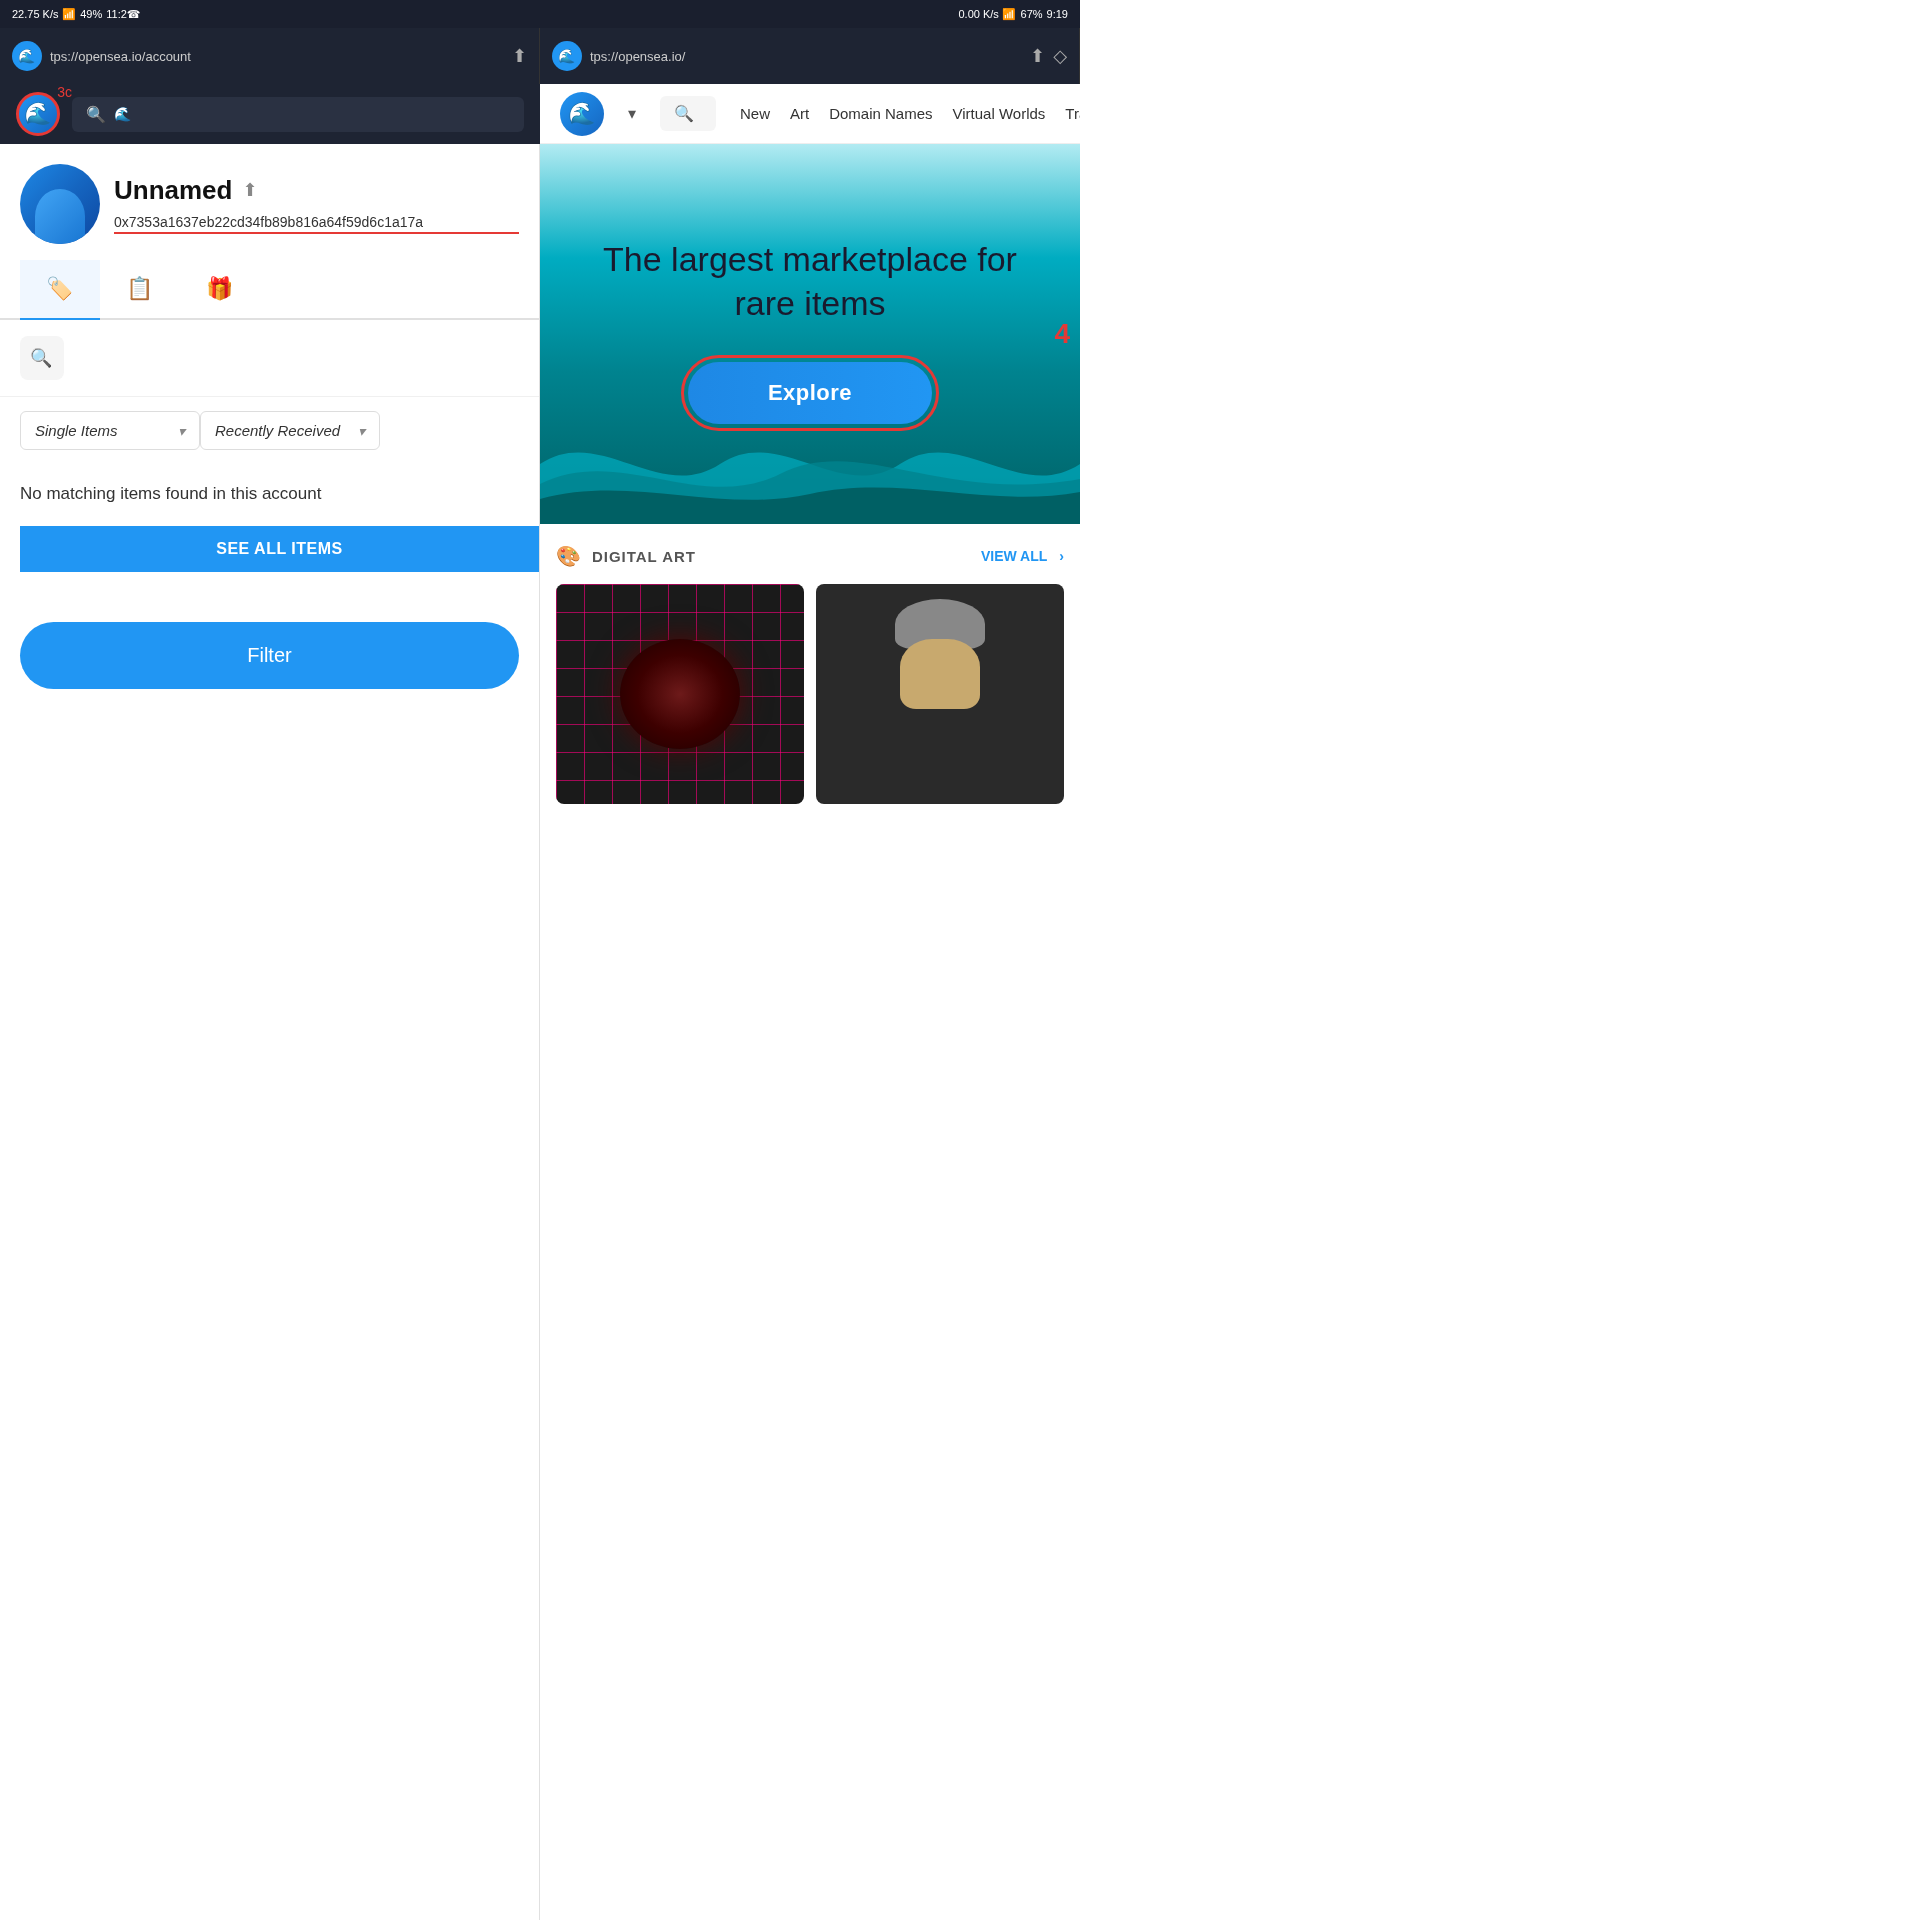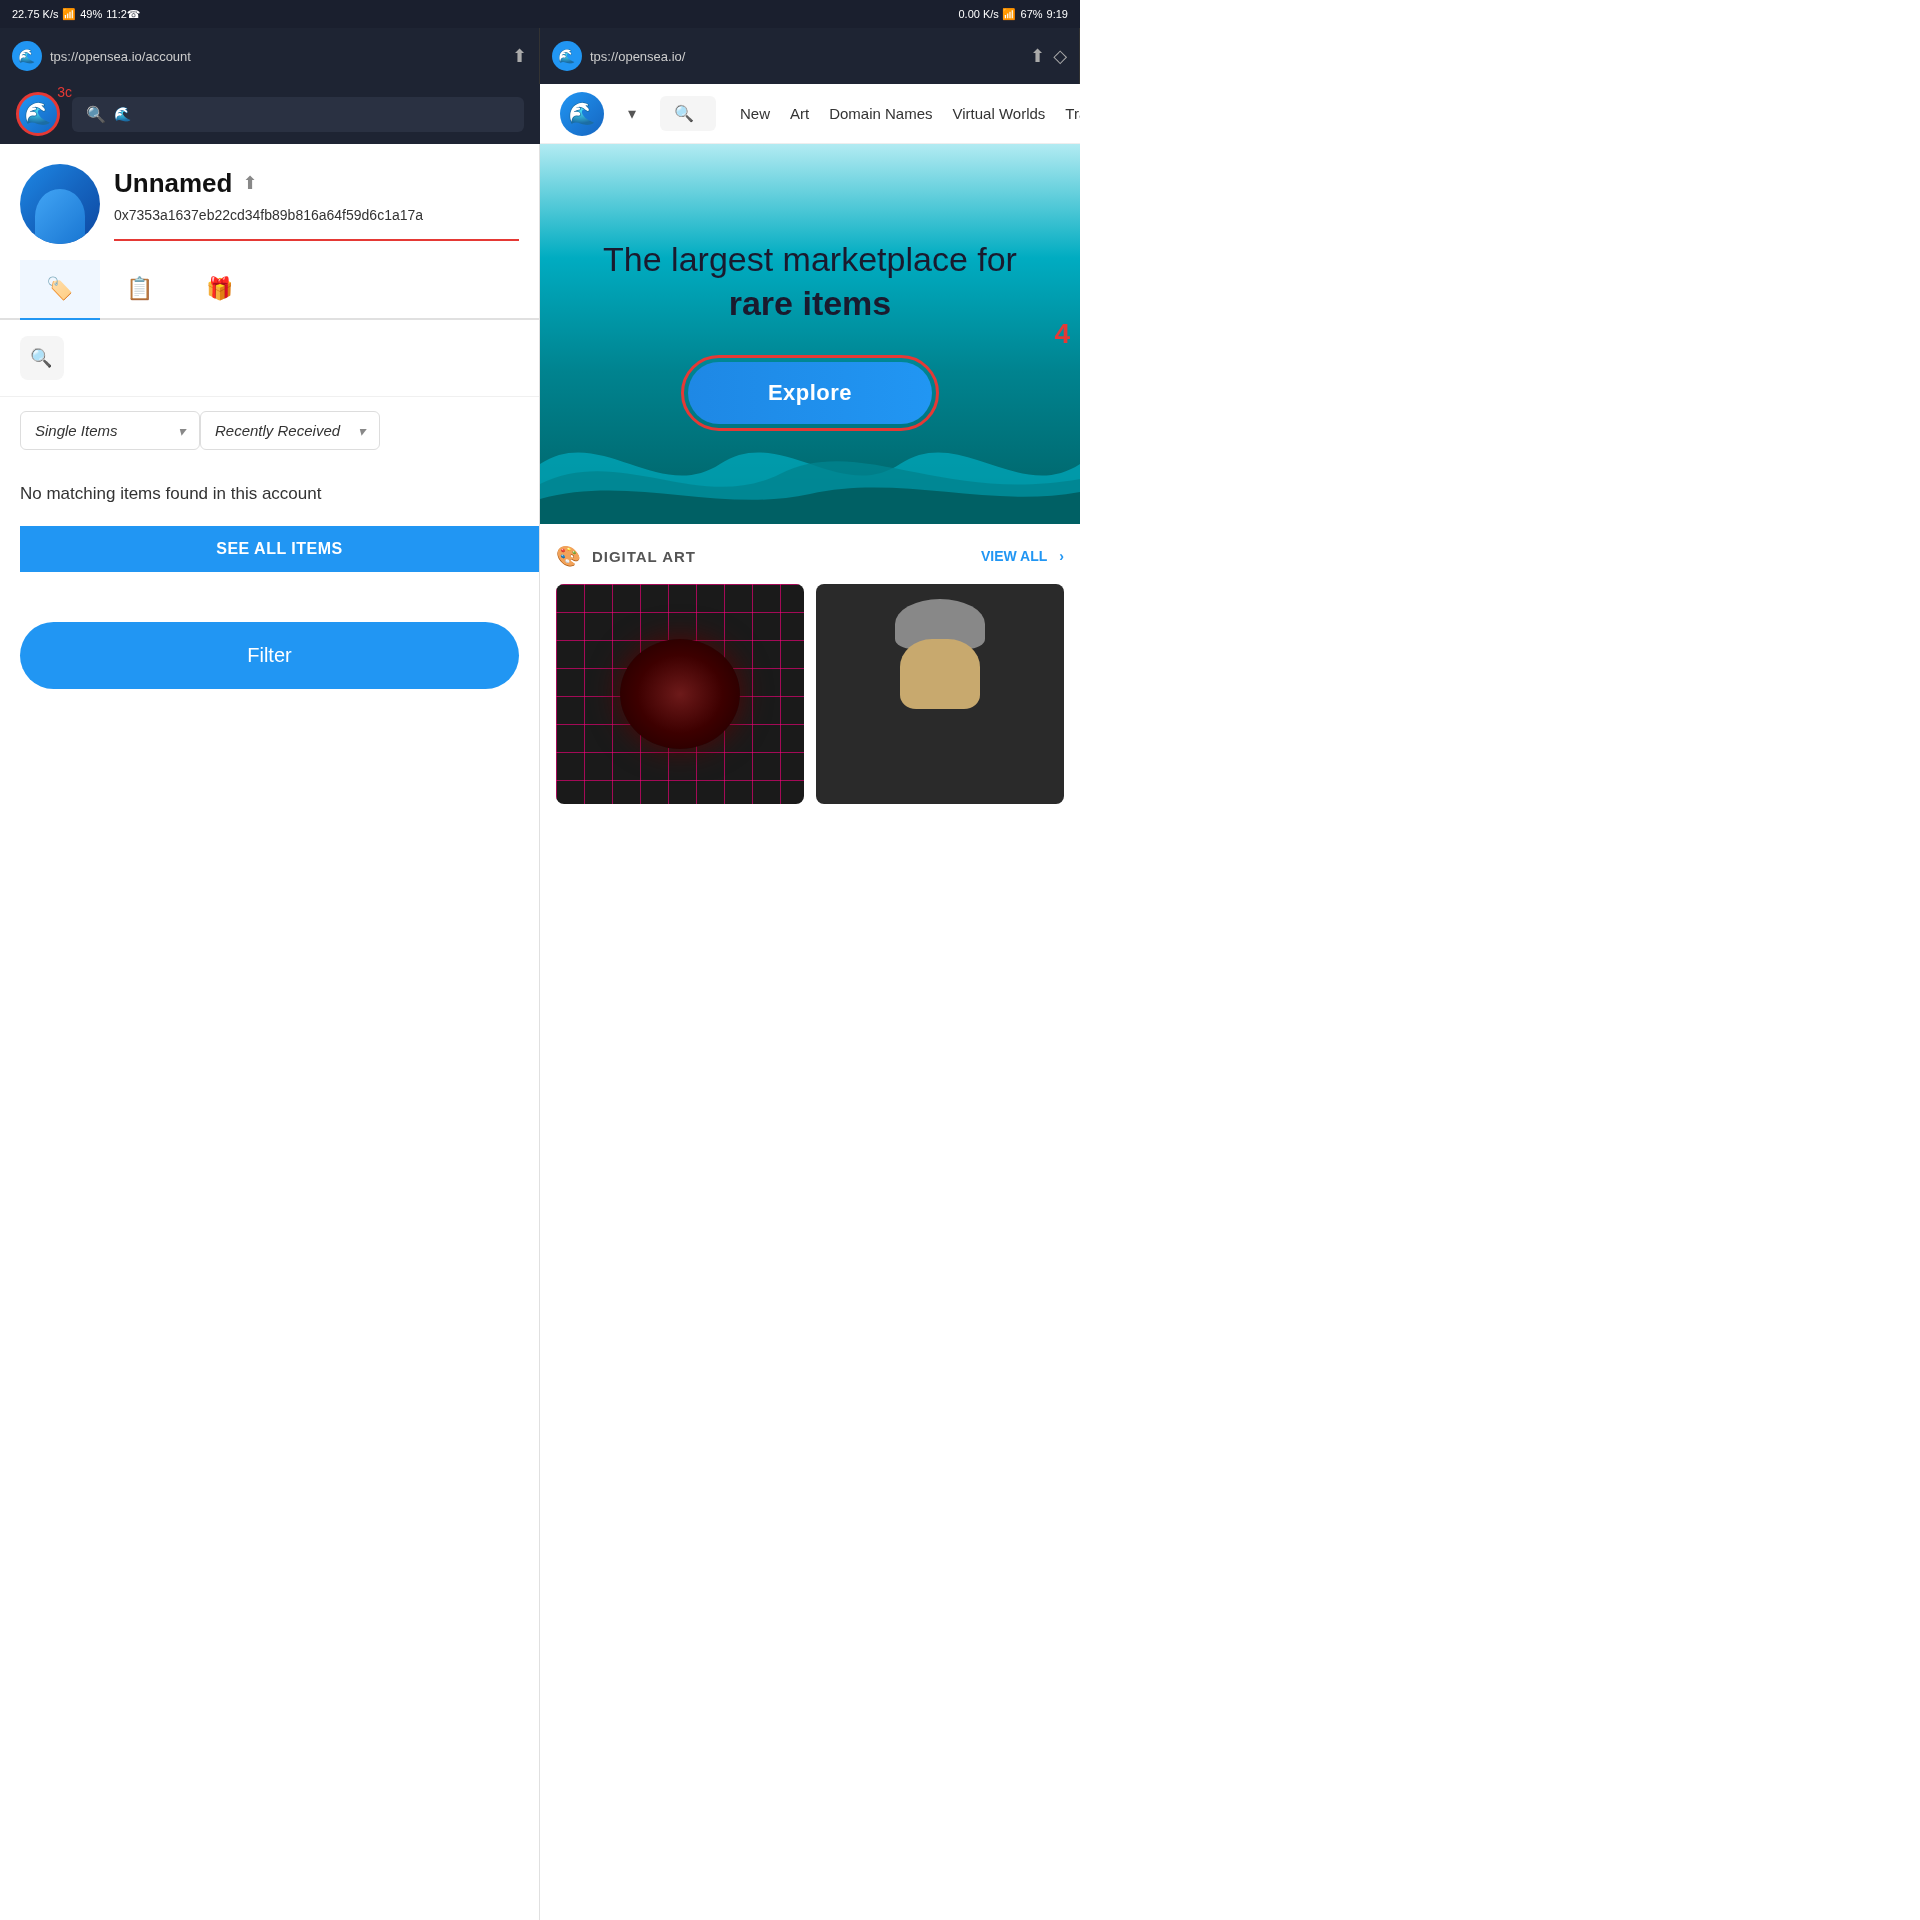--- a/index.html
+++ b/index.html
@@ -183,21 +183,21 @@
     .share-btn {
       color: #888;
       font-size: 18px;
       cursor: pointer;
     }
     .wallet-address {
       font-size: 14px;
       color: #333;
       background: transparent;
       border-bottom: 2px solid #e53935;
-      padding-bottom: 16px;
+      padding-bottom: 2px;
       word-break: break-all;
     }
 
     
     .tab-bar {
       display: flex;
       border-bottom: 2px solid #e0e0e0;
       padding: 0 20px;
     }
     .tab-item {
@@ -389,21 +389,21 @@
       justify-content: center;
     }
     .hero-title {
       font-size: 34px;
       color: #1a1a2e;
       text-align: center;
       z-index: 2;
       margin-bottom: 30px;
       line-height: 1.3;
     }
-    .hero-title strong { font-weight: 700; margin-top: 12px; }
+    .hero-title strong { font-weight: 400; margin-top: 12px; }
     .explore-btn-wrapper {
       position: relative;
       z-index: 2;
       border: 3px solid #e53935;
       border-radius: 40px;
       padding: 4px;
     }
     .explore-btn {
       background: linear-gradient(90deg, #1e88e5, #2196f3);
       color: white;

